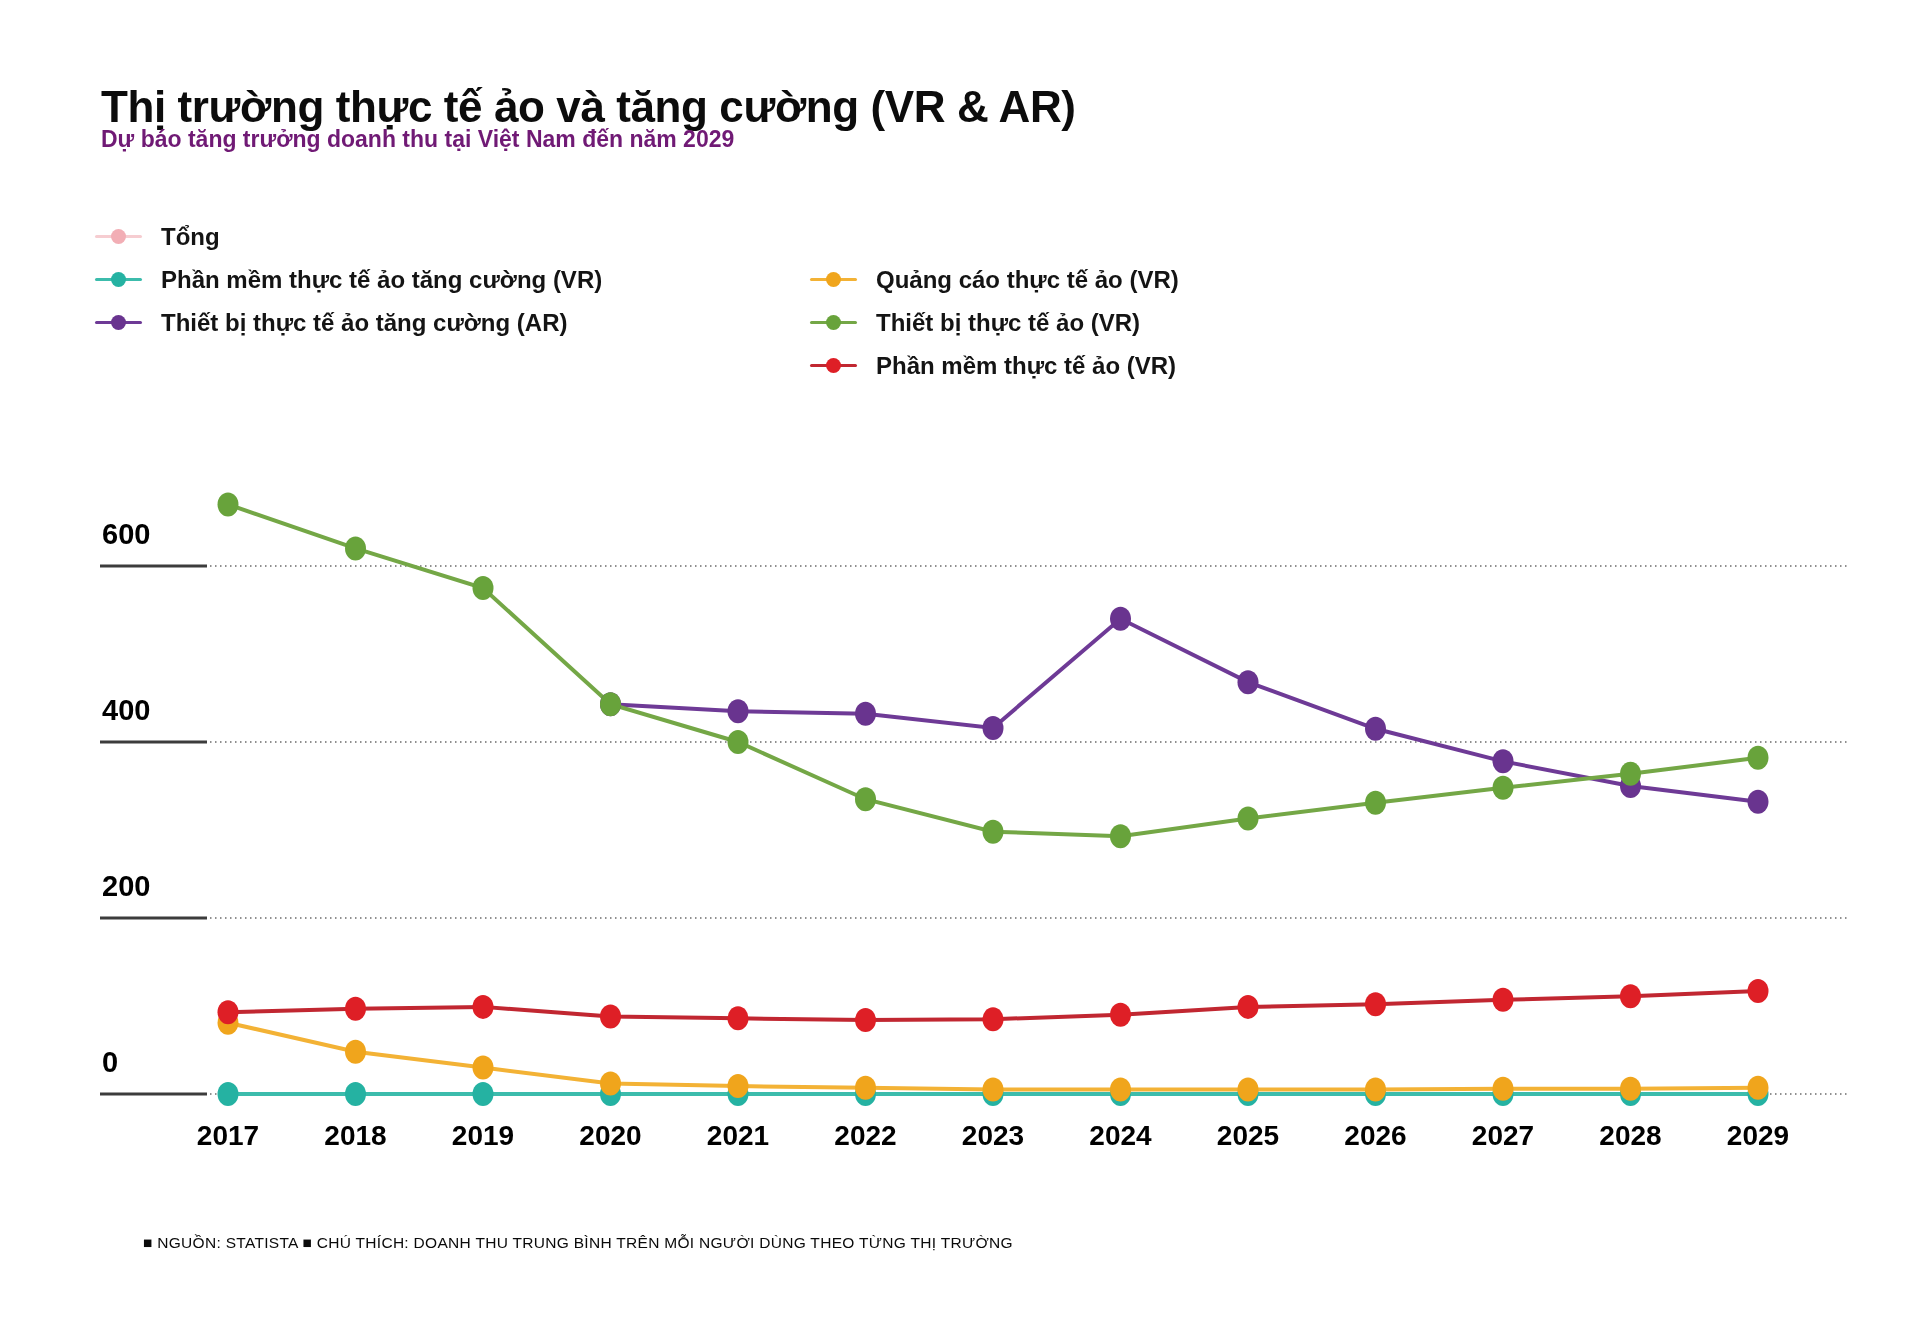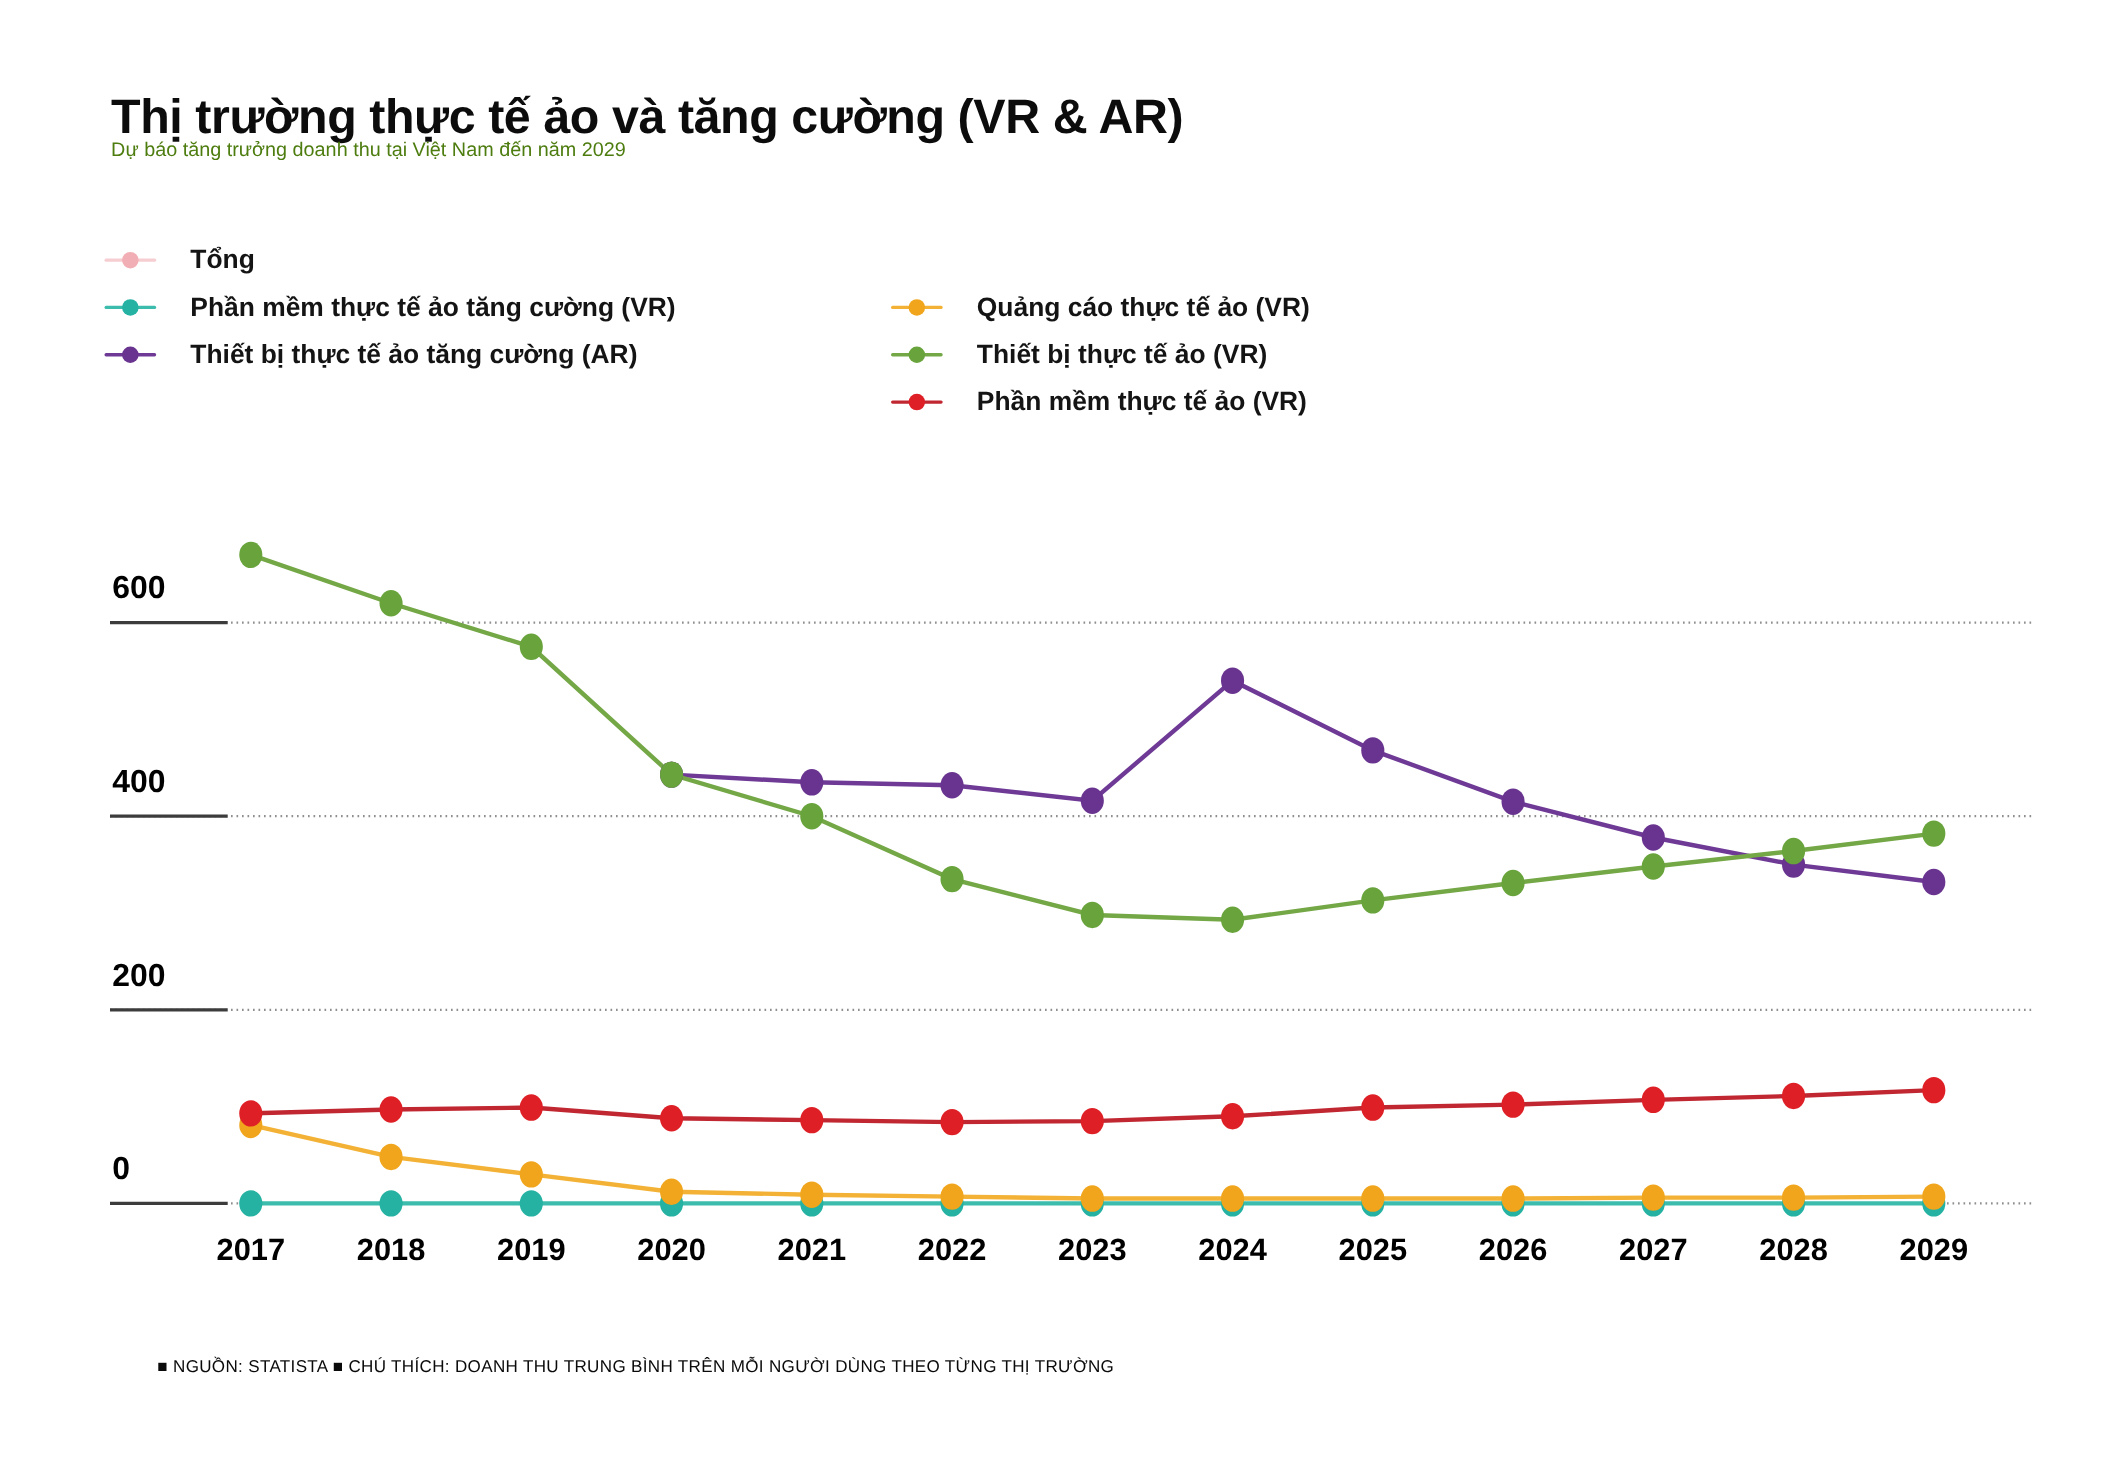--- a/index.html
+++ b/index.html
@@ -8,27 +8,27 @@
     background:#ffffff;
     font-family:"Liberation Sans", sans-serif;
     -webkit-font-smoothing:antialiased;
   }
   .title{
     position:absolute;left:101px;top:82px;
     font-size:44px;font-weight:800;letter-spacing:-0.4px;color:#0c0c0c;
   }
   .subtitle{
     position:absolute;left:101px;top:126px;
-    font-size:18px;font-weight:400;color:#4d7c0f;
+    font-size:23px;font-weight:700;color:#701a75;
   }
   .legend-col{position:absolute;}
   .legend-col.col-0{left:95px;top:215px;}
   .legend-col.col-1{left:810px;top:258px;}
   .legend-item{
-    height:43px;display:flex;align-items:center;gap:31px;cursor:pointer;
+    height:43px;display:flex;align-items:center;gap:19px;cursor:pointer;
   }
   .lmark{width:47px;height:15px;position:relative;flex:0 0 auto;}
   .lline{position:absolute;left:0;right:0;top:6px;height:3px;border-radius:2px;}
   .ldot{position:absolute;left:16px;top:0;width:15px;height:15px;border-radius:50%;}
   .llabel{font-size:24px;font-weight:700;color:#141414;white-space:nowrap;}
   #chart{position:absolute;left:0;top:0;width:1904px;height:1344px;}
   svg text{font-family:"Liberation Sans", sans-serif;font-weight:700;fill:#000;}
   .footer{
     position:absolute;left:101px;top:1234px;
     font-size:15.5px;font-weight:400;color:#0a0a0a;letter-spacing:0.3px;

